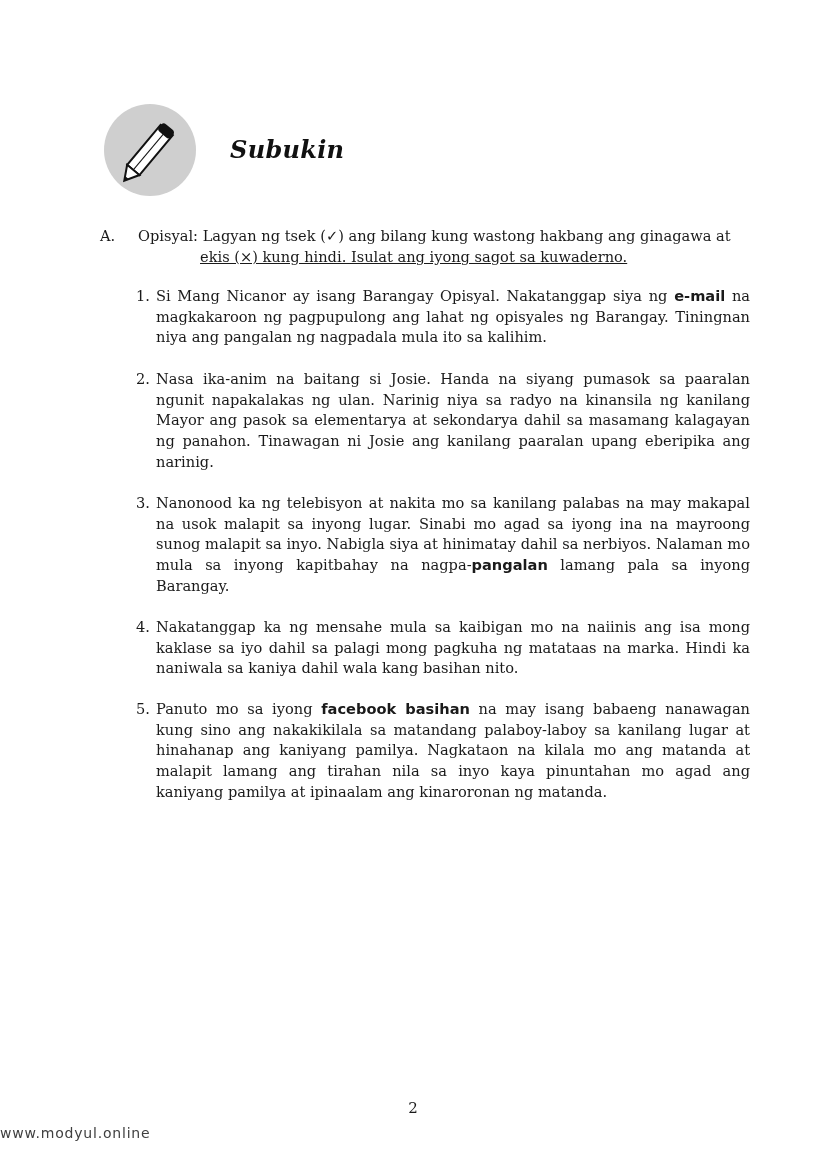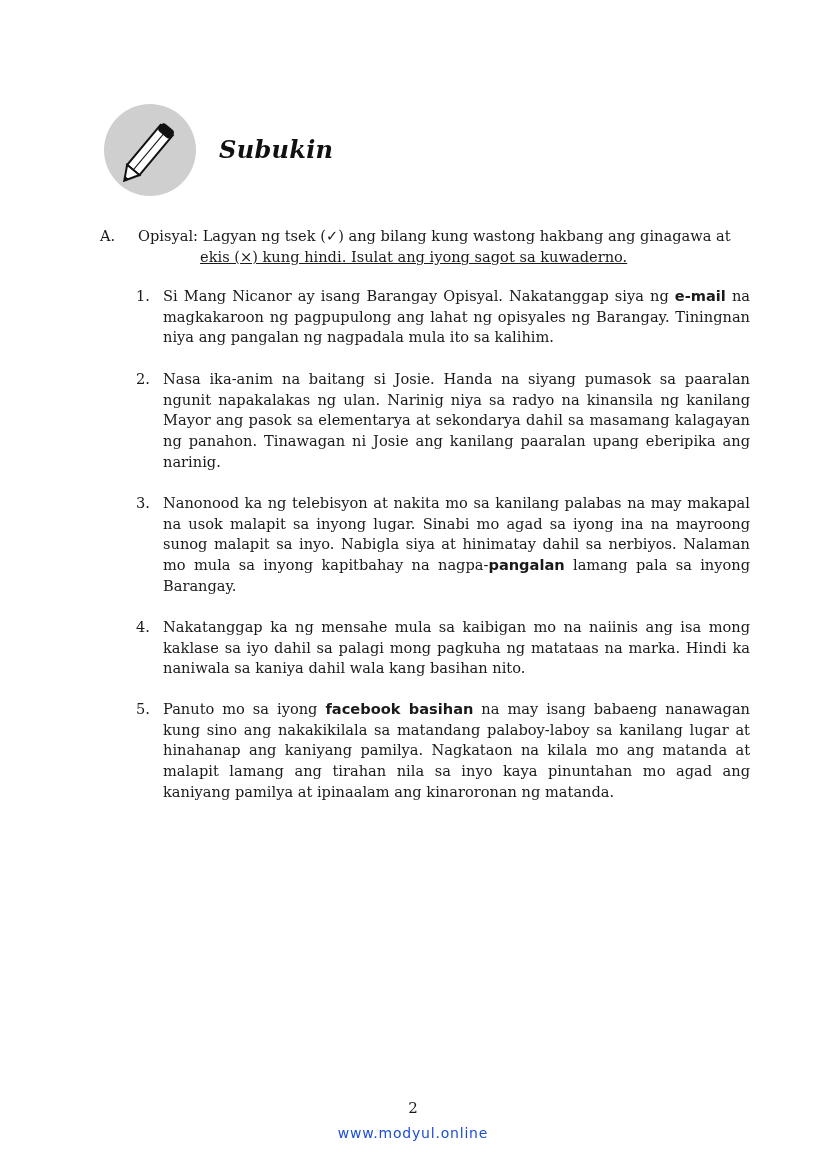--- a/index.html
+++ b/index.html
@@ -1,34 +1,34 @@
 <!DOCTYPE html>
 <html><head>
   <meta charset="utf-8">
   <style>
     html, body { margin:0; padding:0; background:#ffffff; }
     body { width:826px; height:1169px; position:relative; overflow:hidden;
       font-family:"DejaVu Serif", serif; color:#1a1a1a; }
     .icon-circle { position:absolute; left:104px; top:104px; width:92px; height:92px;
       border-radius:50%; background:#cfcfcf; }
     .icon-circle svg { position:absolute; left:0; top:0; }
-    .title { position:absolute; left:219px; top:135px; font-family:"DejaVu Serif", serif;
+    .title { position:absolute; left:230px; top:135px; font-family:"DejaVu Serif", serif;
       font-weight:bold; font-style:italic; font-size:24px; letter-spacing:0.3px; color:#111; }
     .instr { position:absolute; left:100px; top:226px; width:650px; font-size:14.6px; line-height:20.5px; }
     .instr .letter { position:absolute; left:0; top:0; }
     .instr .lbl { position:absolute; left:38px; top:0; }
     .instr .l2 { position:absolute; left:100px; top:21px;text-decoration:underline; }
     .item { position:absolute; left:136px; width:614px; font-size:14.6px; line-height:20.7px;
       text-align:justify; }
     .item .num { position:absolute; left:0; top:0; }
-    .item .txt { margin-left:27px; display:block; text-align:justify; }
+    .item .txt { margin-left:20px; display:block; text-align:justify; }
     .item b { font-family:"DejaVu Sans", sans-serif; font-weight:bold; font-size:14.6px; }
     .page-num { position:absolute; left:0; width:826px; text-align:center; top:1099px; font-size:15px; }
-    .footer { position:absolute; left:0; width:826px; text-align:center; top:1125px;
-      font-family:"DejaVu Sans", sans-serif; font-size:14px; color:#1d4ed8; letter-spacing:0.8px; }
+    .footer { position:absolute; left:0; width:826px; top:1125px;
+      font-family:"DejaVu Sans", sans-serif; font-size:14px; color:#404040; letter-spacing:0.8px; }
   </style>
 </head>
 <body>
 
 <div class="icon-circle">
   <svg width="92" height="92" viewBox="0 0 92 92">
     <g transform="rotate(-50 46 46)">
       <rect x="20" y="38" width="52" height="16" fill="#ffffff" stroke="#111" stroke-width="2"></rect>
       <line x1="20" y1="46" x2="72" y2="46" stroke="#111" stroke-width="1"></line>
       <rect x="66" y="38" width="10" height="16" rx="4" fill="#111"></rect>

